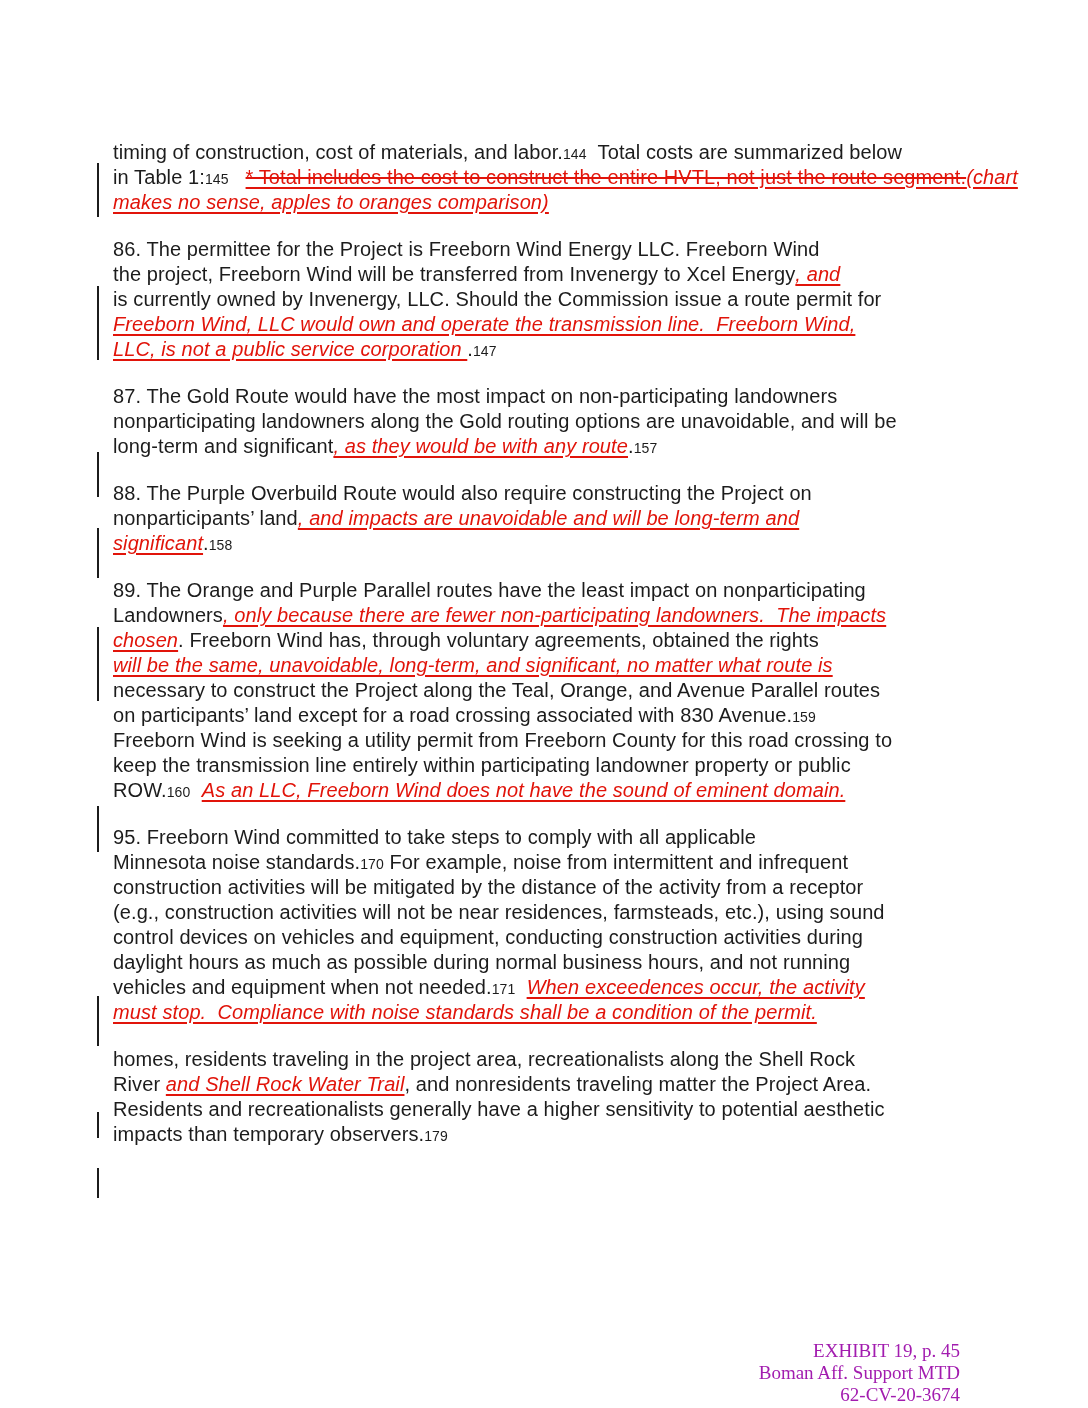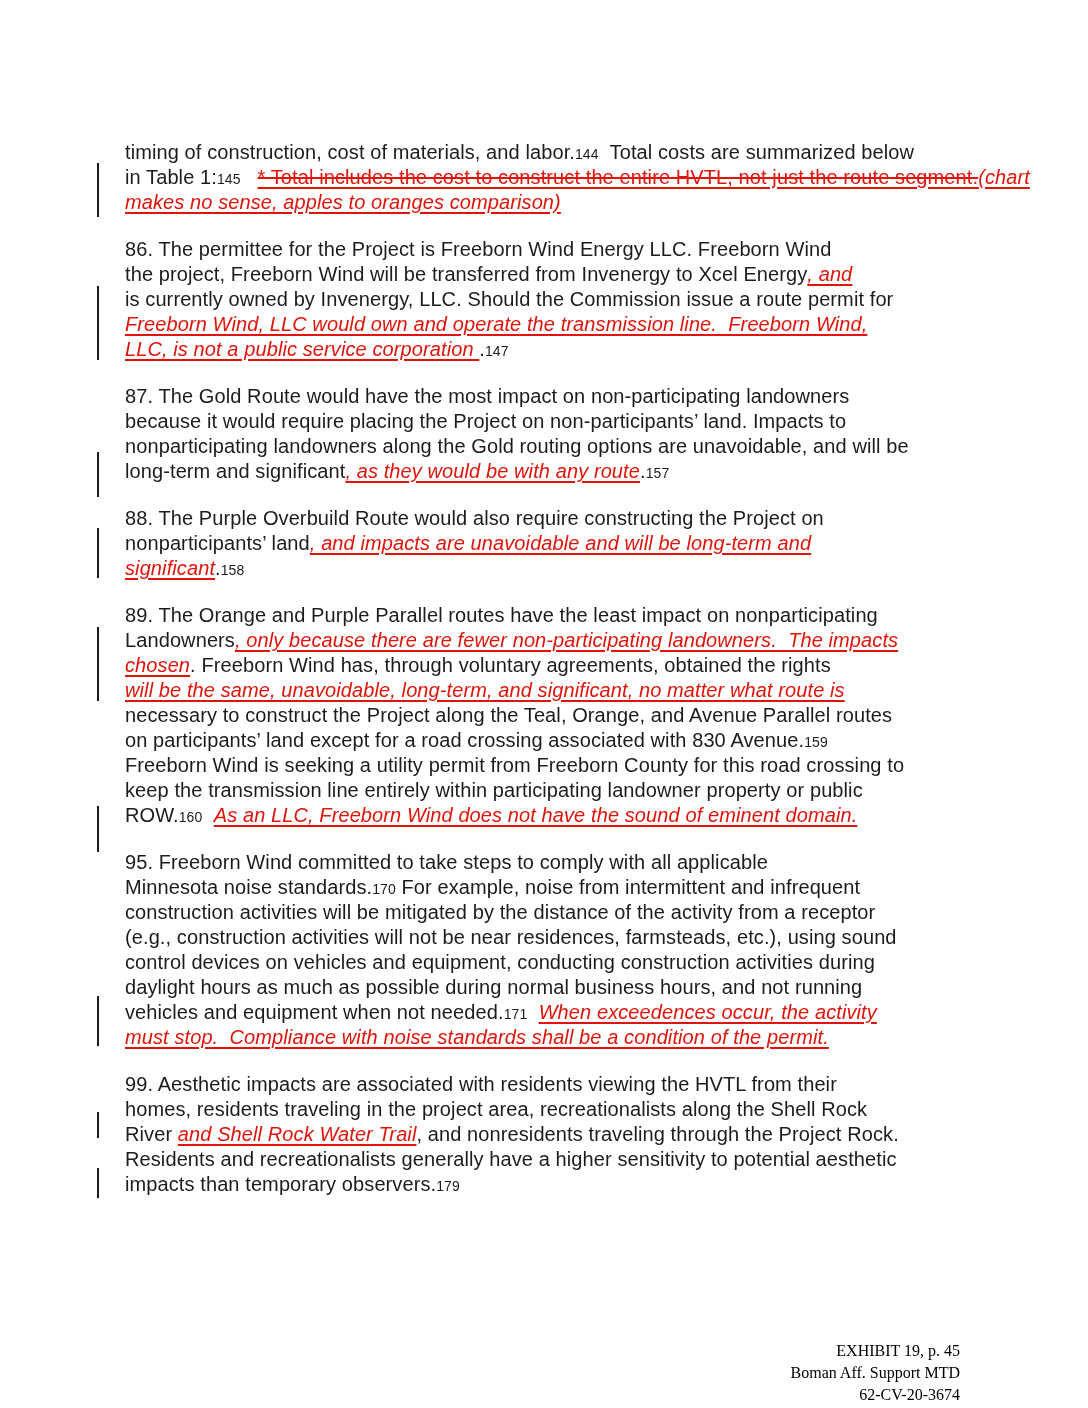--- a/index.html
+++ b/index.html
@@ -18,21 +18,21 @@
   .doc-body{
     position:absolute;
     left:113px;
     top:140px;
     width:880px;
     font-size:20px;
     line-height:25px;
     color:var(--ink);
     letter-spacing:0.1px;
   }
-  .para{margin:0 0 22px 12px;}
+  .para{margin:0 0 22px 0;}
   .line{white-space:pre;height:25px;}
   .run-black{color:var(--ink);}
   .run-red{
     color:var(--red);
     text-decoration-line:underline;
     text-decoration-thickness:2px;
     text-underline-offset:3px;
     text-decoration-color:var(--red);
     font-style:italic;
   }
@@ -59,23 +59,23 @@
     left:97px;
     width:2px;
     background:var(--ink);
   }
   .footer{
     position:absolute;
     right:128px;
     top:1340px;
     text-align:right;
     font-family:"Liberation Serif", serif;
-    font-size:16px;
+    font-size:19px;
     line-height:22px;
-    color:#000000;
+    color:#a21caf;
   }
 </style>
 </head>
 <body>
 
 <div class="page">
   <div>
       <div class="change-bar" style="top: 163px; height: 54px;"></div>
       <div class="change-bar" style="top: 286px; height: 74px;"></div>
       <div class="change-bar" style="top: 452px; height: 45px;"></div>
@@ -94,21 +94,20 @@
       </div>
       <div class="para">
         <div class="line"><span class="run-black">86. The permittee for the Project is Freeborn Wind Energy LLC. Freeborn Wind</span></div>
         <div class="line"><span class="run-black">the project, Freeborn Wind will be transferred from Invenergy to Xcel Energy</span><span class="run-red">, and</span></div>
         <div class="line"><span class="run-black">is currently owned by Invenergy, LLC. Should the Commission issue a route permit for</span></div>
         <div class="line"><span class="run-red">Freeborn Wind, LLC would own and operate the transmission line.  Freeborn Wind,</span></div>
         <div class="line"><span class="run-red">LLC, is not a public service corporation </span><span class="run-black">.</span><span class="run-footnote">147</span></div>
       </div>
       <div class="para">
         <div class="line"><span class="run-black">87. The Gold Route would have the most impact on non-participating landowners</span></div>
-        <div class="line"><span class="run-black">because it would require placing the Project on non-participants’ land. Impacts to</span></div>
         <div class="line"><span class="run-black">nonparticipating landowners along the Gold routing options are unavoidable, and will be</span></div>
         <div class="line"><span class="run-black">long-term and significant</span><span class="run-red">, as they would be with any route</span><span class="run-black">.</span><span class="run-footnote">157</span></div>
       </div>
       <div class="para">
         <div class="line"><span class="run-black">88. The Purple Overbuild Route would also require constructing the Project on</span></div>
         <div class="line"><span class="run-black">nonparticipants’ land</span><span class="run-red">, and impacts are unavoidable and will be long-term and</span></div>
         <div class="line"><span class="run-red">significant</span><span class="run-black">.</span><span class="run-footnote">158</span></div>
       </div>
       <div class="para">
         <div class="line"><span class="run-black">89. The Orange and Purple Parallel routes have the least impact on nonparticipating</span></div>
@@ -125,23 +124,22 @@
         <div class="line"><span class="run-black">95. Freeborn Wind committed to take steps to comply with all applicable</span></div>
         <div class="line"><span class="run-black">Minnesota noise standards.</span><span class="run-footnote">170</span><span class="run-black"> For example, noise from intermittent and infrequent</span></div>
         <div class="line"><span class="run-black">construction activities will be mitigated by the distance of the activity from a receptor</span></div>
         <div class="line"><span class="run-black">(e.g., construction activities will not be near residences, farmsteads, etc.), using sound</span></div>
         <div class="line"><span class="run-black">control devices on vehicles and equipment, conducting construction activities during</span></div>
         <div class="line"><span class="run-black">daylight hours as much as possible during normal business hours, and not running</span></div>
         <div class="line"><span class="run-black">vehicles and equipment when not needed.</span><span class="run-footnote">171</span><span class="run-black">  </span><span class="run-red">When exceedences occur, the activity</span></div>
         <div class="line"><span class="run-red">must stop.  Compliance with noise standards shall be a condition of the permit.</span></div>
       </div>
       <div class="para">
-        <div class="line"><span class="run-black">99. Aesthetic impacts are associated with residents viewing the HVTL from their</span></div>
         <div class="line"><span class="run-black">homes, residents traveling in the project area, recreationalists along the Shell Rock</span></div>
-        <div class="line"><span class="run-black">River </span><span class="run-red">and Shell Rock Water Trail</span><span class="run-black">, and nonresidents traveling through the Project Rock.</span></div>
+        <div class="line"><span class="run-black">River </span><span class="run-red">and Shell Rock Water Trail</span><span class="run-black">, and nonresidents traveling matter the Project Area.</span></div>
         <div class="line"><span class="run-black">Residents and recreationalists generally have a higher sensitivity to potential aesthetic</span></div>
         <div class="line"><span class="run-black">impacts than temporary observers.</span><span class="run-footnote">179</span></div>
       </div>
     </div>
   <div class="footer">
     <div>EXHIBIT 19, p. 45</div>
     <div>Boman Aff. Support MTD</div>
     <div>62-CV-20-3674</div>
   </div>
 </div>

